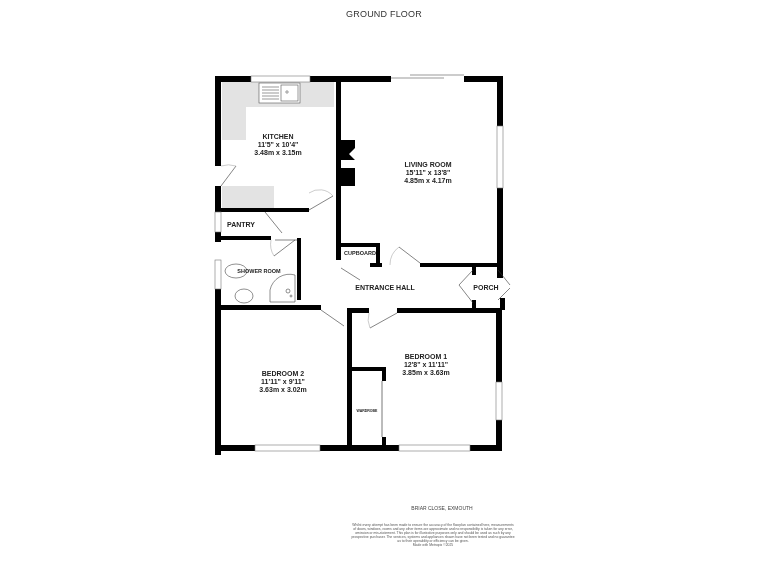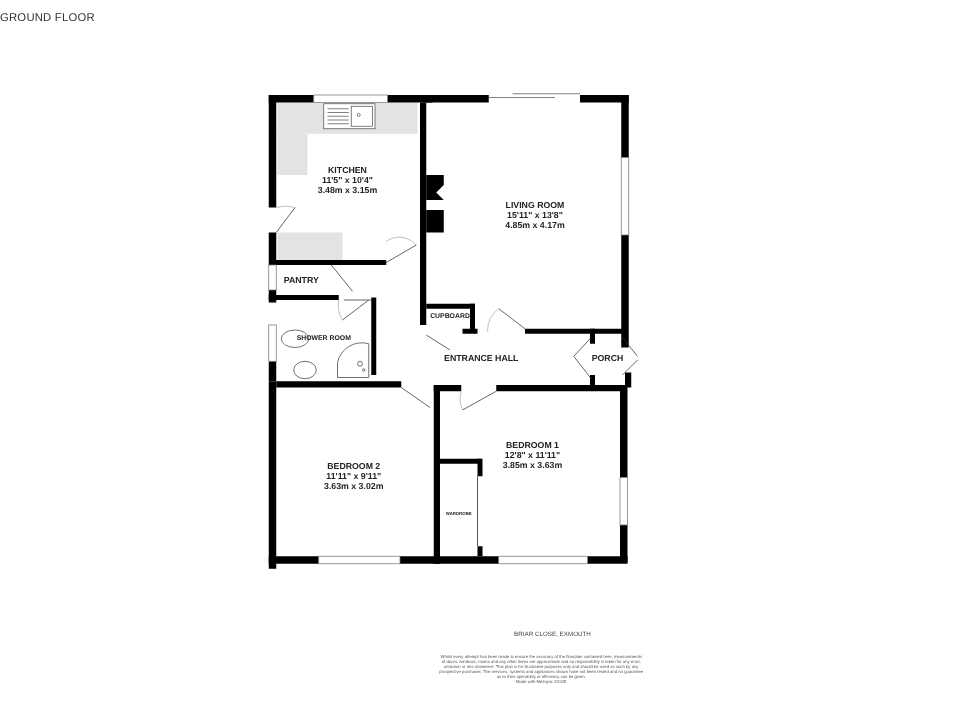--- a/index.html
+++ b/index.html
@@ -1,17 +1,17 @@
 <!DOCTYPE html>
 <html><head>
 <meta charset="utf-8">
 <style>
   html, body { margin:0; padding:0; background:#ffffff; }
   body { width:768px; height:576px; position:relative; overflow:hidden; font-family:"Liberation Sans", sans-serif; color:#222; }
-  .title { position:absolute; left:0; width:768px; top:9px; text-align:left; font-size:9px; color:#333; letter-spacing:0.2px; }
+  .title { position:absolute; left:0; width:768px; top:9px; text-align:center; font-size:9px; color:#333; letter-spacing:0.2px; }
   svg.plan { position:absolute; left:0; top:0; }
   .lbl { position:absolute; text-align:center; font-weight:bold; font-size:7px; line-height:8px; color:#222; transform:translateX(-50%); white-space:nowrap; }
   .small { font-size:5.5px; }
   .tiny { font-size:3.5px; font-weight:bold; }
   .addr { position:absolute; left:382px; width:120px; top:505px; text-align:center; font-size:5px; color:#444; }
   .disc { position:absolute; left:340px; width:186px; top:523px; text-align:center; font-size:3.4px; line-height:4px; color:#555; }
 </style>
 </head>
 <body>
 

